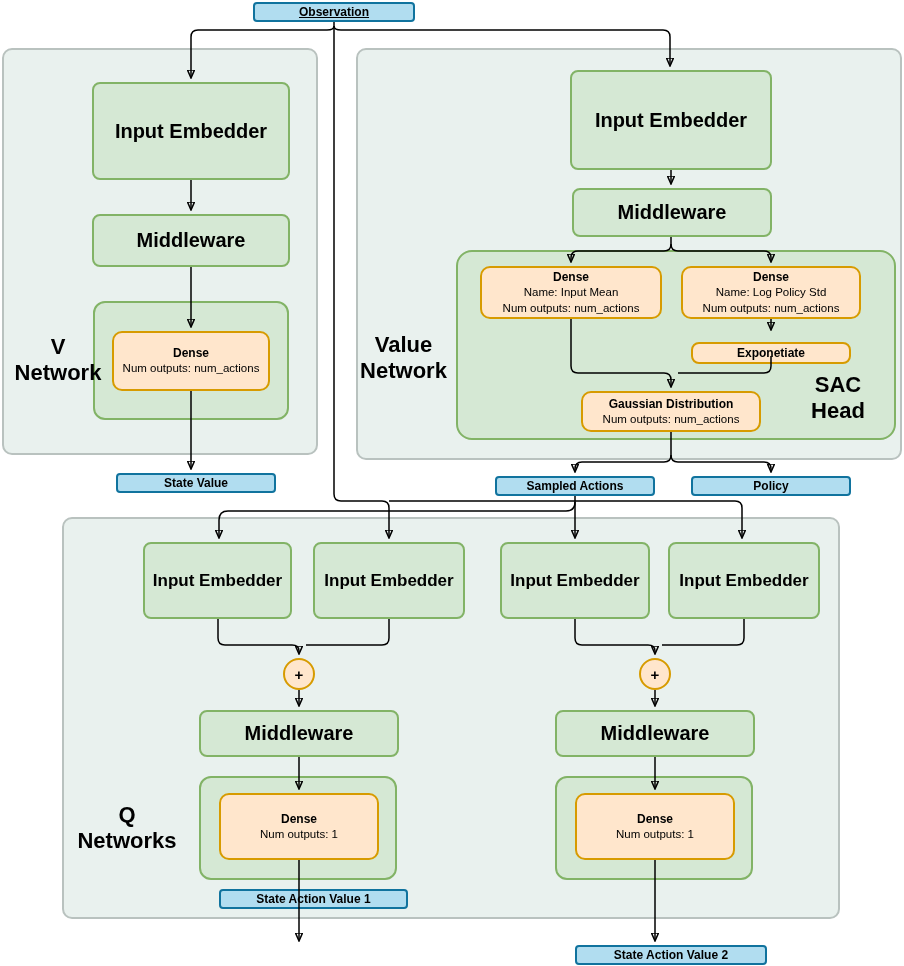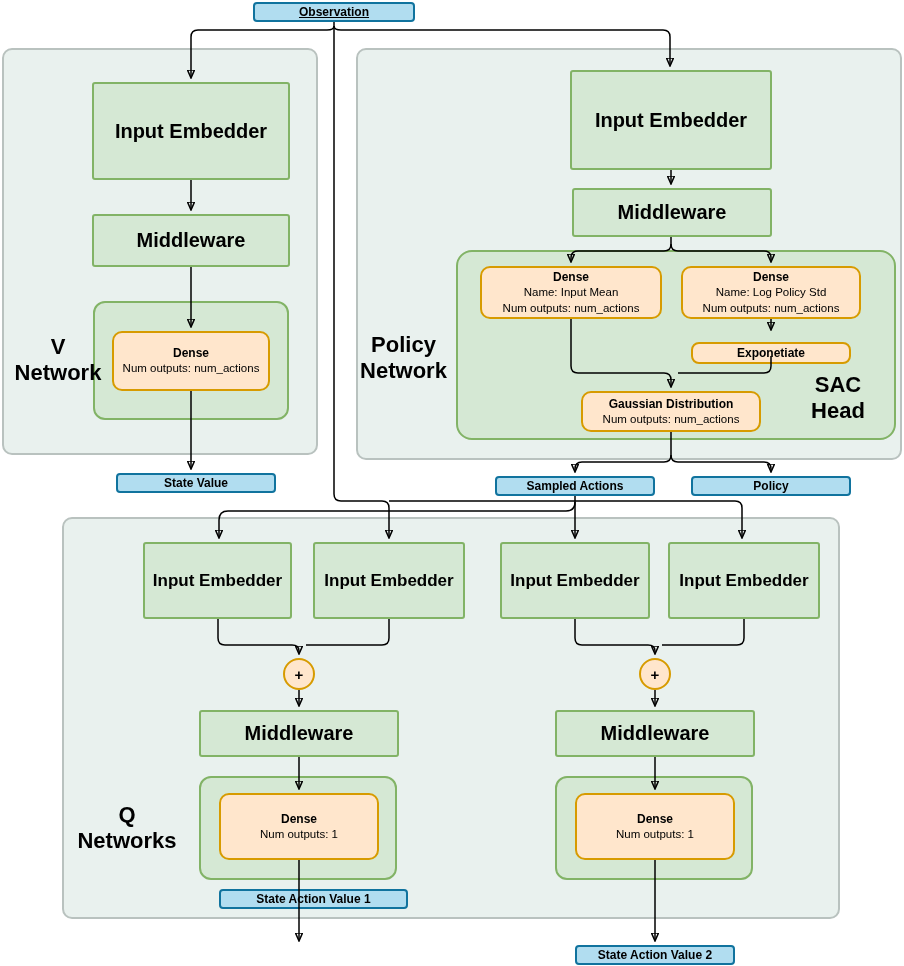--- a/index.html
+++ b/index.html
@@ -12,21 +12,21 @@
   html,body{margin:0;padding:0;background:#ffffff;}
   #stage{
     position:relative;width:904px;height:966px;background:#ffffff;overflow:hidden;
     font-family:"Liberation Sans",sans-serif;color:var(--text-color);
   }
   .abs{position:absolute;box-sizing:border-box;}
   .container{
     background:var(--container-fill);border:2px solid var(--container-border);border-radius:10px;
   }
   .green-box{
-    background:var(--green-fill);border:2px solid var(--green-border);border-radius:3px;
+    background:var(--green-fill);border:2px solid var(--green-border);border-radius:8px;
     display:flex;align-items:center;justify-content:center;text-align:center;
     font-weight:bold;
   }
   .green-container{
     background:var(--green-fill);border:2px solid var(--green-border);border-radius:12px;
   }
   .sac-container{border-radius:16px;}
   .orange-box{
     background:var(--orange-fill);border:2px solid var(--orange-border);border-radius:10px;
     display:flex;flex-direction:column;align-items:center;justify-content:center;text-align:center;
@@ -59,21 +59,21 @@
   <div class="abs container" style="left:2px;top:48px;width:316px;height:407px;"></div>
   <div class="abs container" style="left:356px;top:48px;width:546px;height:412px;"></div>
   <div class="abs container" style="left:62px;top:517px;width:778px;height:402px;"></div>
   <div class="abs green-container sac-container" style="left:456px;top:250px;width:440px;height:190px;"></div>
 
   <div class="abs green-container" style="left:93px;top:301px;width:196px;height:119px;"></div>
   <div class="abs green-container" style="left:199px;top:776px;width:198px;height:104px;"></div>
   <div class="abs green-container" style="left:555px;top:776px;width:198px;height:104px;"></div>
 
   <div class="abs section-label" style="left:10px;top:332px;width:96px;height:56px;">V Network</div>
-  <div class="abs section-label" style="left:356px;top:330px;width:95px;height:56px;">Policy Network</div>
+  <div class="abs section-label" style="left:356px;top:330px;width:95px;height:56px;">Value Network</div>
   <div class="abs section-label" style="left:76px;top:800px;width:102px;height:56px;">Q Networks</div>
   <div class="abs section-label" style="left:802px;top:372px;width:72px;height:52px;">SAC Head</div>
 
   <div class="abs green-box fs20" style="left:92px;top:82px;width:198px;height:98px;">Input Embedder</div>
   <div class="abs green-box fs20" style="left:92px;top:214px;width:198px;height:53px;">Middleware</div>
   <div class="abs orange-box" style="left:112px;top:331px;width:158px;height:60px;">
     <span class="t">Dense</span>
     <span class="s">Num outputs: num_actions</span>
   </div>
 
@@ -115,21 +115,21 @@
   <div class="abs orange-box" style="left:575px;top:793px;width:160px;height:67px;">
     <span class="t">Dense</span>
     <span class="s">Num outputs: 1</span>
   </div>
 
   <div class="abs blue-box" style="left:253px;top:2px;width:162px;height:20px;text-decoration:underline;">Observation</div>
   <div class="abs blue-box" style="left:116px;top:473px;width:160px;height:20px;">State Value</div>
   <div class="abs blue-box" style="left:495px;top:476px;width:160px;height:20px;">Sampled Actions</div>
   <div class="abs blue-box" style="left:691px;top:476px;width:160px;height:20px;">Policy</div>
   <div class="abs blue-box" style="left:219px;top:889px;width:189px;height:20px;">State Action Value 1</div>
-  <div class="abs blue-box" style="left:575px;top:945px;width:160px;height:20px;">State Action Value 2</div>
+  <div class="abs blue-box" style="left:575px;top:945px;width:192px;height:20px;">State Action Value 2</div>
 
   <svg id="edges" width="904" height="966" viewBox="0 0 904 966">
     <defs>
       <marker id="arrow" markerWidth="9" markerHeight="8" refX="6" refY="3.5" orient="auto" markerUnits="userSpaceOnUse">
         <path d="M0,0 L8,3.5 L0,7 Z" fill="#000" stroke="none"></path>
       </marker>
     </defs>
     <path d="M334,22 L334,26 Q334,30 327,30 L198,30 Q191,30 191,37 L191,76" marker-end="url(#arrow)"></path>
     <path d="M334,26 Q334,30 341,30 L663,30 Q670,30 670,37 L670,64" marker-end="url(#arrow)"></path>
     <path d="M334,26 L334,494 Q334,501 341,501 L382,501 Q389,501 389,508 L389,536" marker-end="url(#arrow)"></path>

